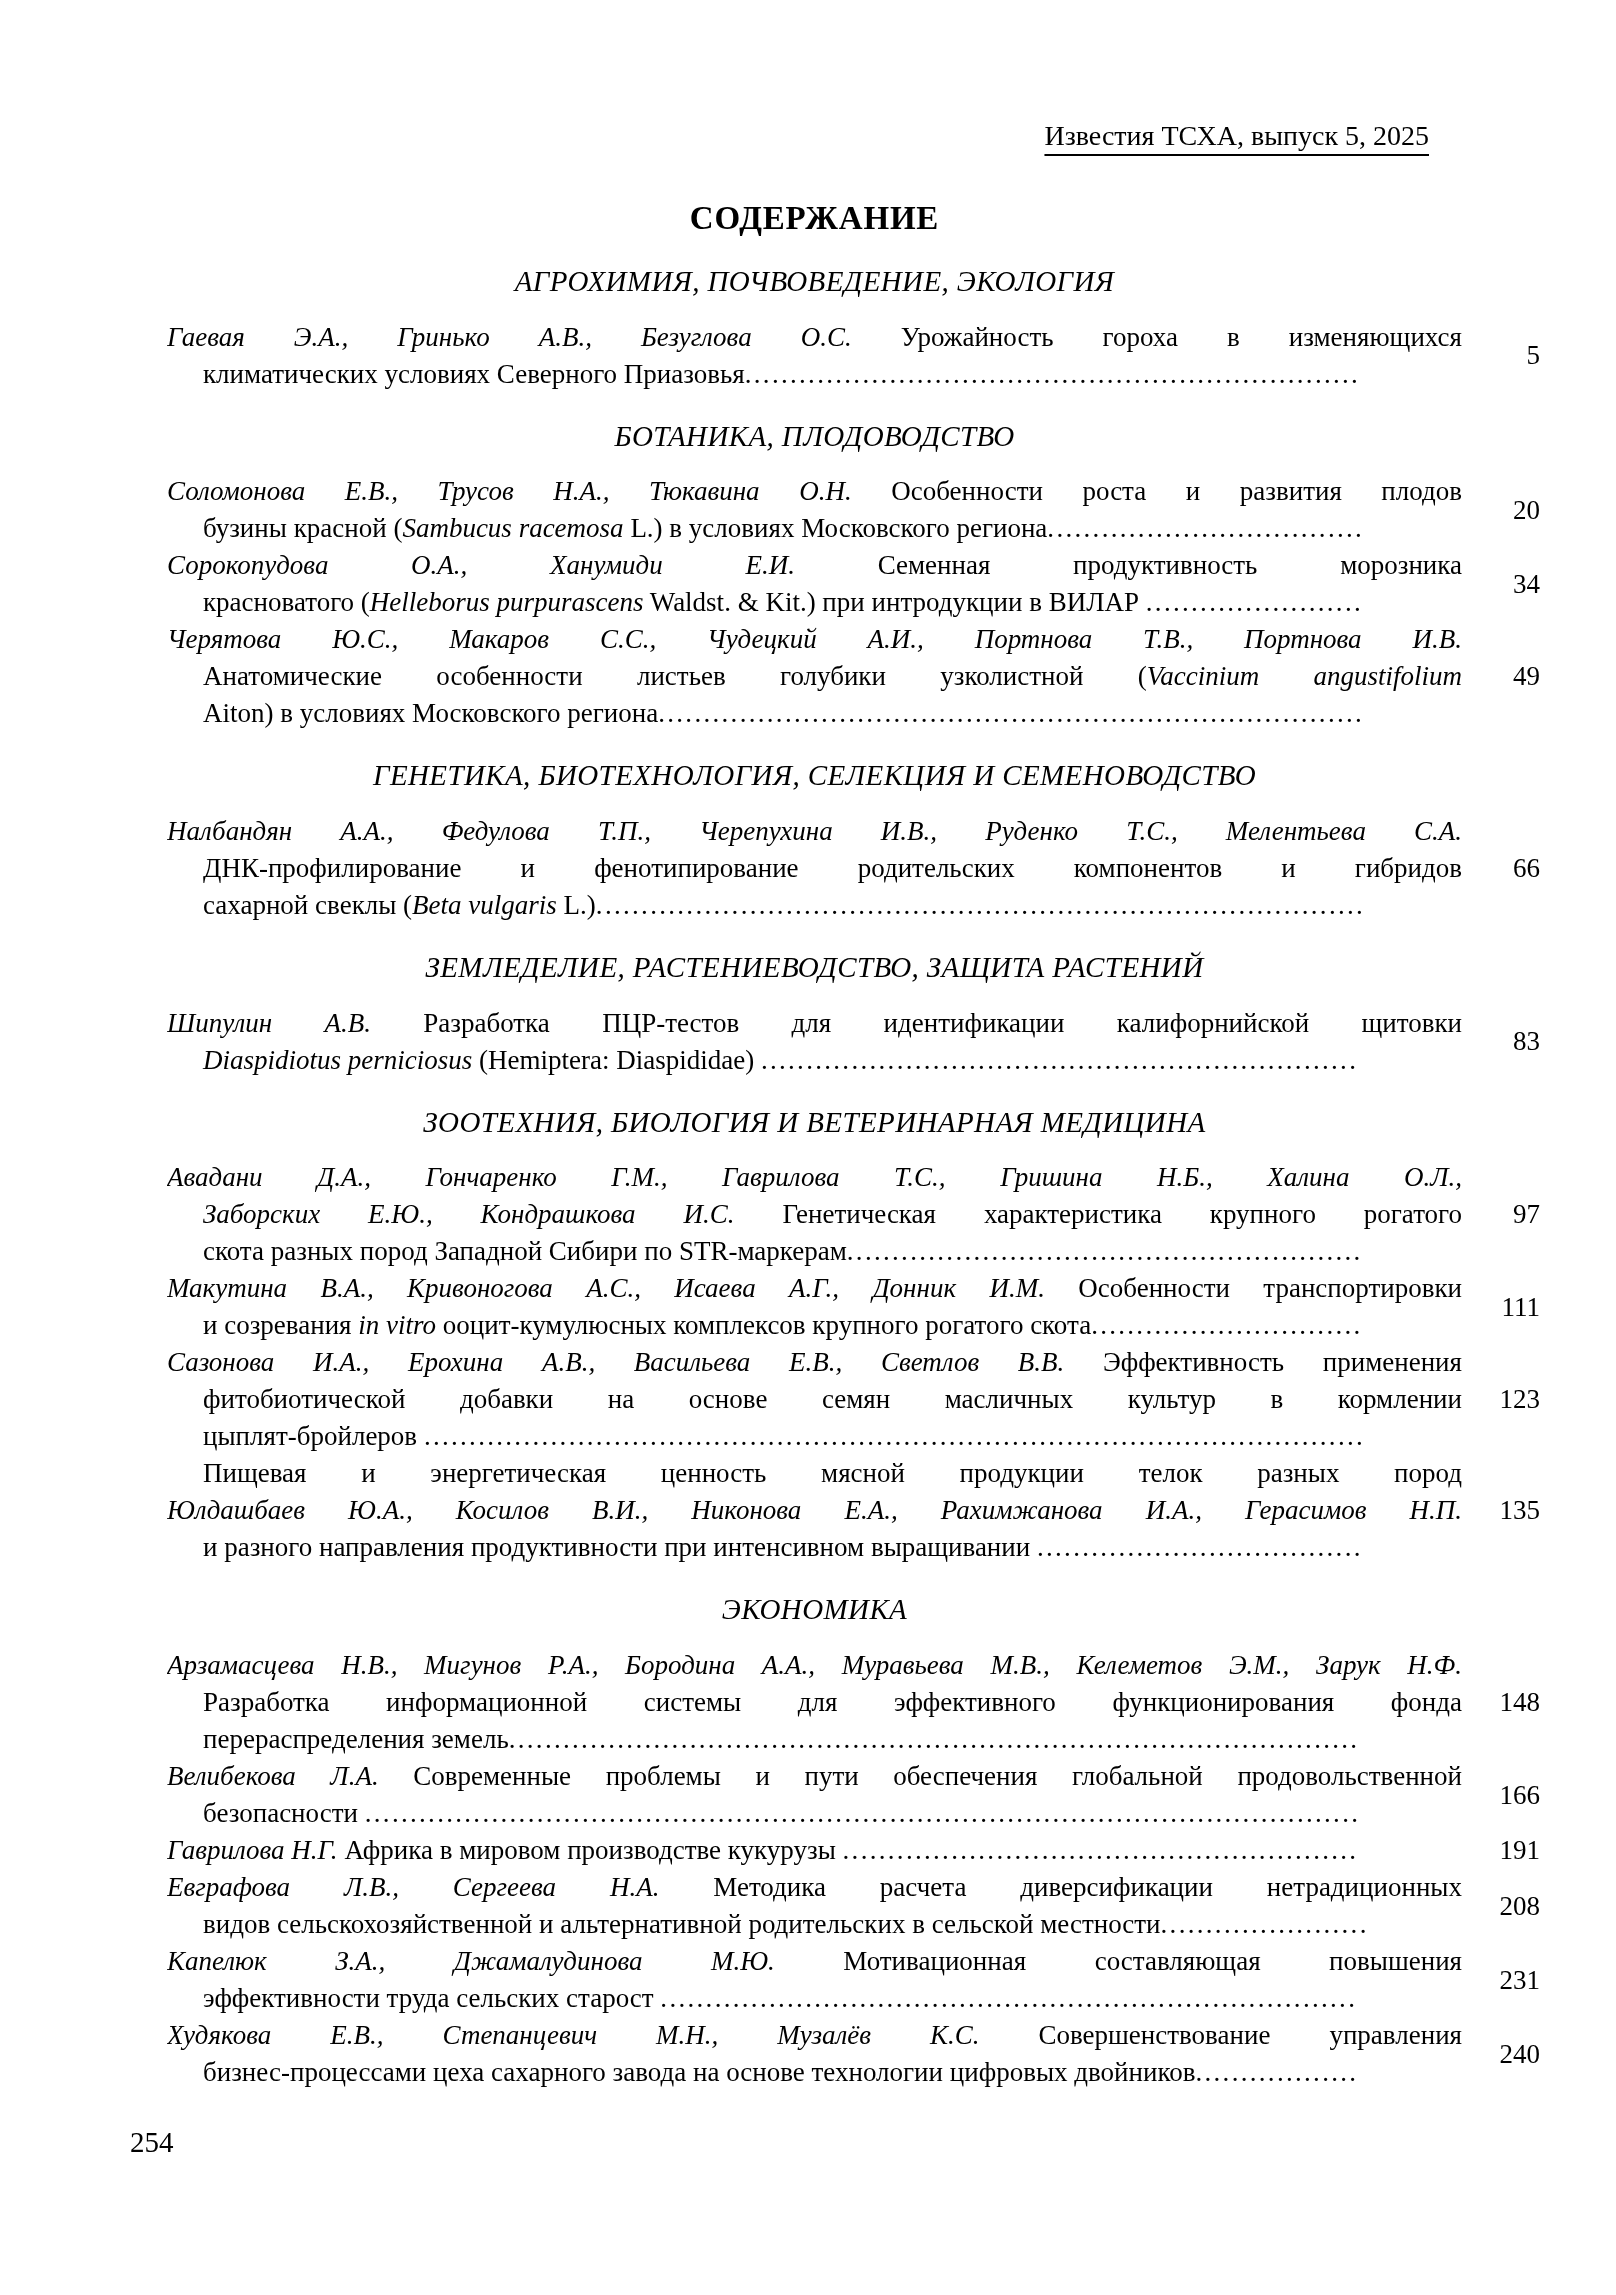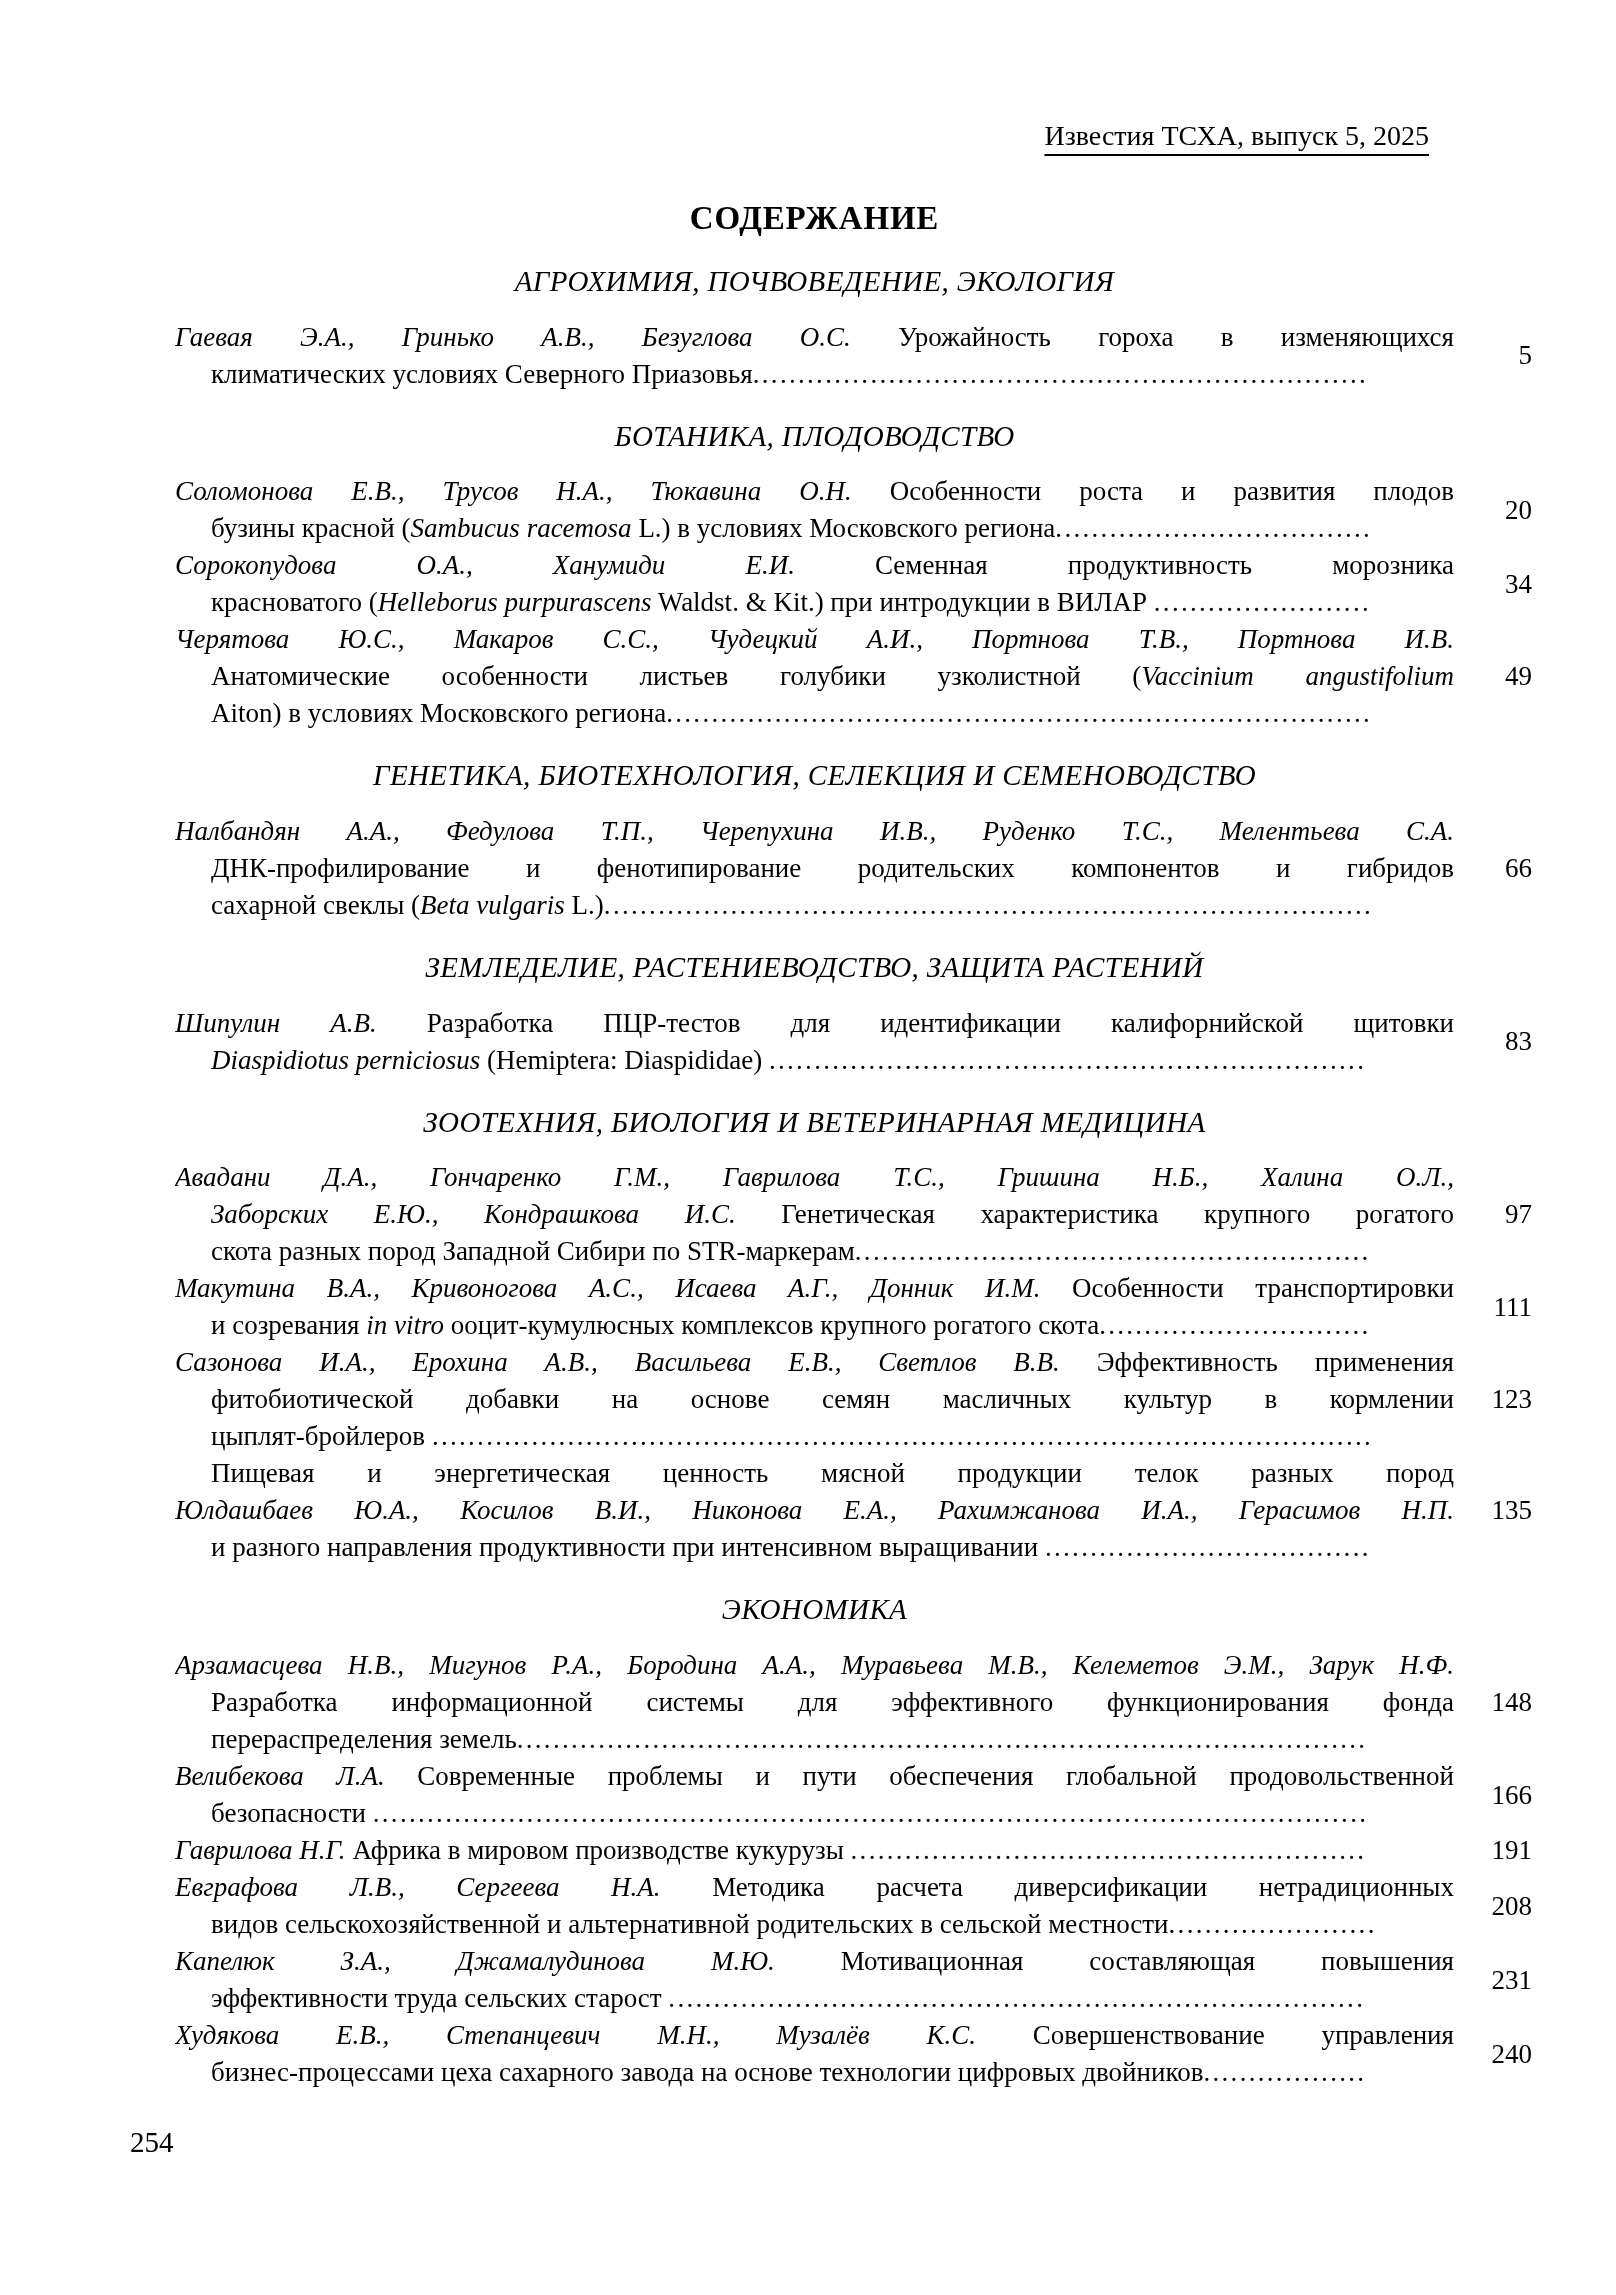--- a/index.html
+++ b/index.html
@@ -28,21 +28,21 @@
     text-underline-offset: 8.6px;
   }
   h1.doc-title {
     font-size: 33px;
     font-weight: bold;
     text-align: center;
     letter-spacing: 0.8px;
     margin: 45px 78px 0 0;
     line-height: 39px;
   }
-  section.sec { margin: 8px; }
+  section.sec { margin: 0; }
   h2.shead {
     font-size: 29px;
     font-style: italic;
     font-weight: normal;
     text-align: center;
     margin: 25px 78px 18.7px 0;
     line-height: 37px;
     letter-spacing: 0.4px;
   }
   .entry {

